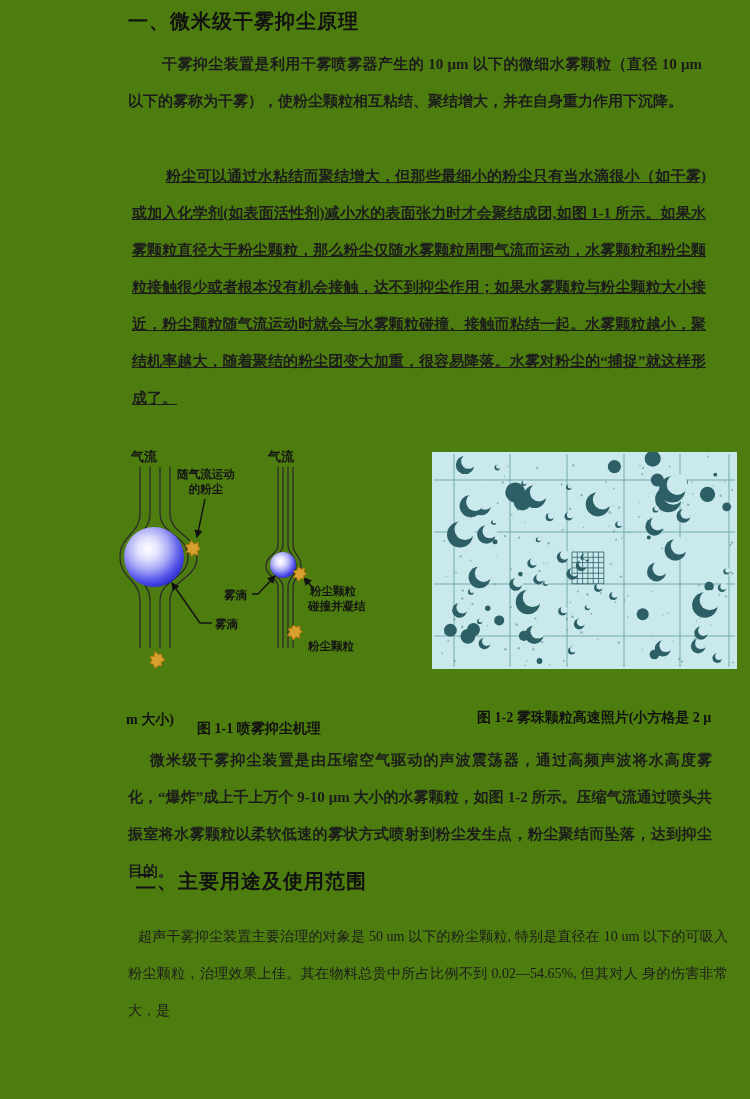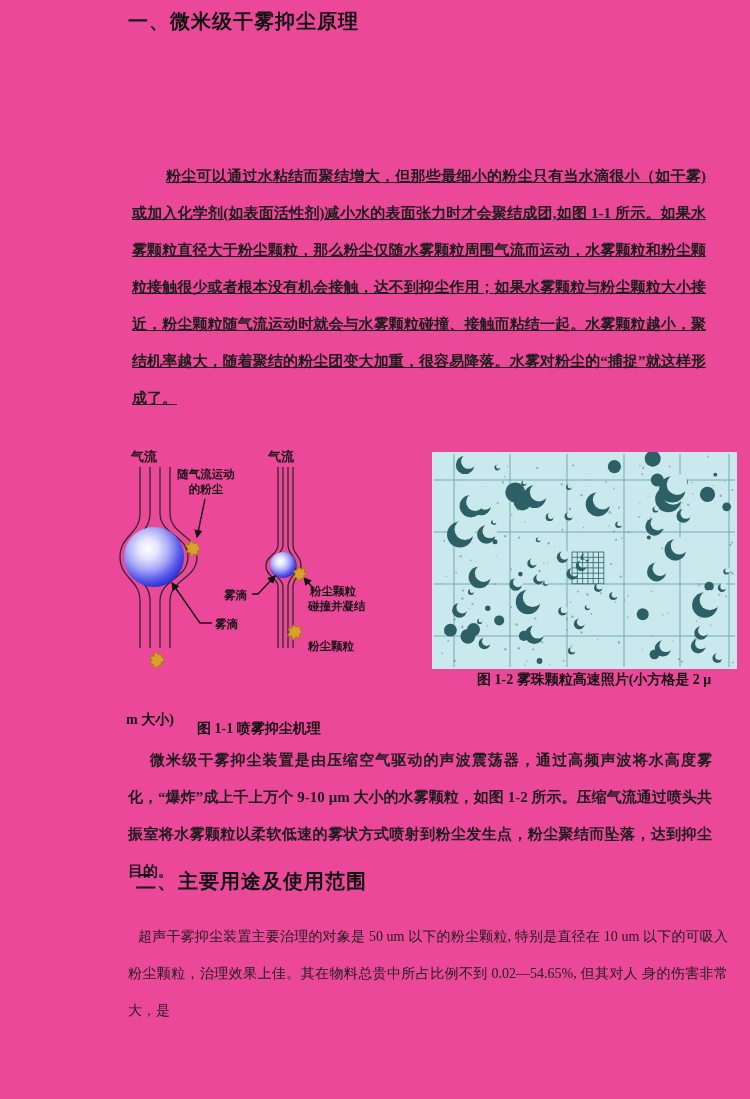--- a/index.html
+++ b/index.html
@@ -1,16 +1,16 @@
 <!DOCTYPE html>
 <html><head>
 <meta charset="utf-8">
 <style>
   html,body{margin:0;padding:0;background:#ffffff;}
-  .page{position:relative;width:750px;height:1099px;background:#ec4899;overflow:hidden;
+  .page{position:relative;width:750px;height:1099px;background:#4d7c0f;overflow:hidden;
         font-family:"Liberation Serif","DejaVu Serif",serif;color:#1a1a1a;}
   .abs{position:absolute;}
   h1.doc-heading{font-size:20px;font-weight:bold;margin:0;letter-spacing:1px;color:#111;}
   p.body-para{margin:0;font-size:15px;line-height:37px;text-align:justify;font-weight:600;color:#1c1c1c;}
   p.body-para.indent2{text-indent:34px;}
   p.body-para.indent1{text-indent:22px;}
   p.body-para.light{font-weight:400;font-size:14px;text-indent:10px;}
   .caption{font-size:14px;font-weight:600;color:#111;white-space:nowrap;}
   svg text{font-family:"Liberation Serif","DejaVu Serif",serif;}
   .diag-label{font-size:11.5px;font-weight:bold;fill:#141414;}
@@ -18,20 +18,21 @@
   .streamline{fill:none;stroke:#2b2b2b;stroke-width:1.3;}
   .pointer{fill:none;stroke:#111;stroke-width:1.4;}
 </style>
 </head>
 <body>
 
 <div class="page">
 
   <h1 class="doc-heading abs" style="left:128px;top:8px;">一、微米级干雾抑尘原理</h1>
 
+  <p class="body-para indent2 abs" style="left:128px;top:46px;width:574px;">干雾抑尘装置是利用干雾喷雾器产生的 10 μm 以下的微细水雾颗粒（直径 10 μm 以下的雾称为干雾），使粉尘颗粒相互粘结、聚结增大，并在自身重力作用下沉降。</p>
 
   <p class="body-para indent2 abs" style="left:132px;top:158px;width:574px;text-decoration:underline;">粉尘可以通过水粘结而聚结增大，但那些最细小的粉尘只有当水滴很小（如干雾)或加入化学剂(如表面活性剂)减小水的表面张力时才会聚结成团,如图 1-1 所示。如果水雾颗粒直径大于粉尘颗粒，那么粉尘仅随水雾颗粒周围气流而运动，水雾颗粒和粉尘颗粒接触很少或者根本没有机会接触，达不到抑尘作用；如果水雾颗粒与粉尘颗粒大小接近，粉尘颗粒随气流运动时就会与水雾颗粒碰撞、接触而粘结一起。水雾颗粒越小，聚结机率越大，随着聚结的粉尘团变大加重，很容易降落。水雾对粉尘的“捕捉”就这样形成了。</p>
 
   <svg class="abs" style="left:118px;top:443px;" width="250" height="228" viewBox="0 0 250 228">
     <defs>
       <radialGradient id="sphereGrad" cx="40%" cy="36%" r="78%">
         <stop offset="0%" stop-color="#ffffff"></stop>
         <stop offset="22%" stop-color="#e2e2fd"></stop>
         <stop offset="45%" stop-color="#a9a9f7"></stop>
         <stop offset="68%" stop-color="#5858ea"></stop>
@@ -396,21 +397,21 @@
         <line x1="140" y1="105.3" x2="172" y2="105.3" stroke="#2c5f66" stroke-width="0.8"></line>
         <line x1="140" y1="110.6" x2="172" y2="110.6" stroke="#2c5f66" stroke-width="0.8"></line>
         <line x1="140" y1="115.89999999999999" x2="172" y2="115.89999999999999" stroke="#2c5f66" stroke-width="0.8"></line>
         <line x1="140" y1="121.19999999999999" x2="172" y2="121.19999999999999" stroke="#2c5f66" stroke-width="0.8"></line>
         <line x1="140" y1="126.49999999999999" x2="172" y2="126.49999999999999" stroke="#2c5f66" stroke-width="0.8"></line>
         <line x1="140" y1="131.79999999999998" x2="172" y2="131.79999999999998" stroke="#2c5f66" stroke-width="0.8"></line>
       </g>
   </svg>
 
   <div class="caption abs" style="left:197px;top:675px;margin-top:45px;">图 1-1 喷雾抑尘机理</div>
-  <div class="caption abs" style="left:477px;top:671px;">图 1-2 雾珠颗粒高速照片(小方格是 2 μ</div>
+  <div class="caption abs" style="left:477px;top:709px;">图 1-2 雾珠颗粒高速照片(小方格是 2 μ</div>
   <div class="caption abs" style="left:126px;top:711px;">m 大小)</div>
 
   <p class="body-para indent1 abs" style="left:128px;top:742px;width:584px;">微米级干雾抑尘装置是由压缩空气驱动的声波震荡器，通过高频声波将水高度雾化，“爆炸”成上千上万个 9-10 μm 大小的水雾颗粒，如图 1-2 所示。压缩气流通过喷头共振室将水雾颗粒以柔软低速的雾状方式喷射到粉尘发生点，粉尘聚结而坠落，达到抑尘目的。</p>
 
   <h1 class="doc-heading abs" style="left:128px;top:868px;margin-left:8px;">二、主要用途及使用范围</h1>
 
   <p class="body-para light abs" style="left:128px;top:918px;width:600px;">超声干雾抑尘装置主要治理的对象是 50 um 以下的粉尘颗粒, 特别是直径在 10 um 以下的可吸入粉尘颗粒，治理效果上佳。其在物料总贵中所占比例不到 0.02—54.65%, 但其对人 身的伤害非常大，是</p>
 
 </div>
 

